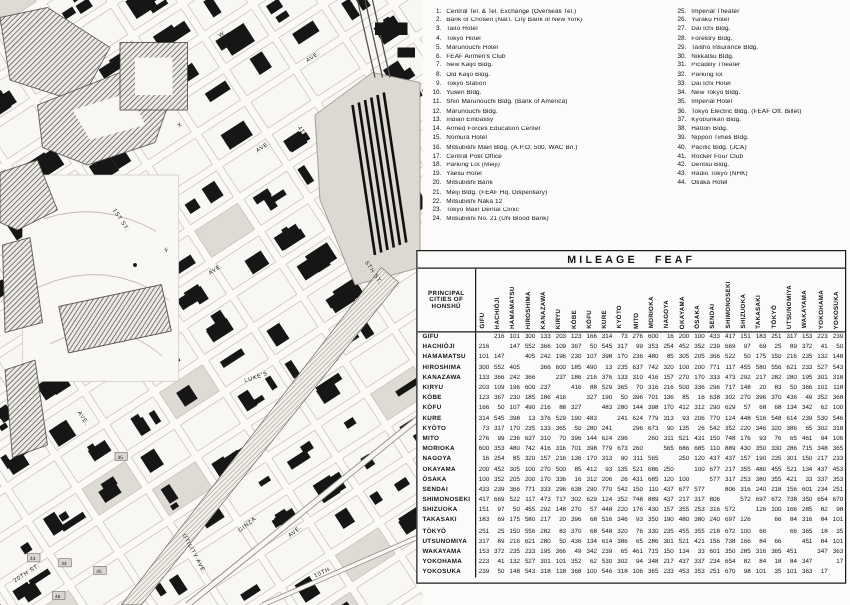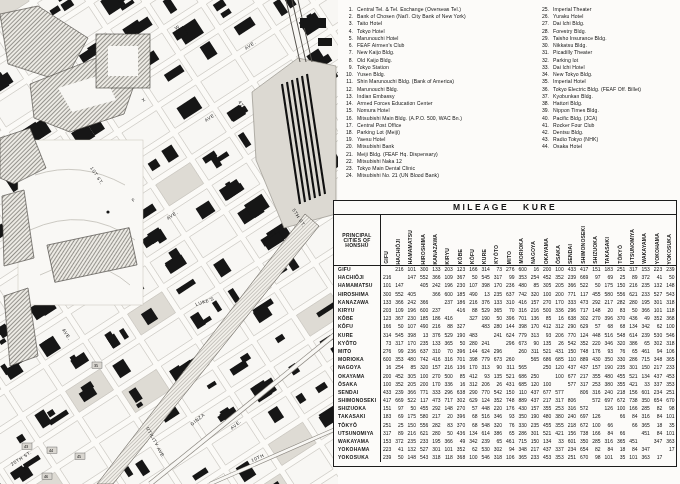--- a/index.html
+++ b/index.html
@@ -2013,21 +2013,21 @@
           <span class="ll">Radio Tokyo (NHK)</span>
         </div>
         <div class="legend-item">
           <span class="ln">44.</span>
           <span class="ll">Osaka Hotel</span>
         </div>
       </div>
   </div>
 
   <div class="chart-box">
-    <div class="chart-title">MILEAGE KURE</div>
+    <div class="chart-title">MILEAGE FEAF</div>
     <table class="mileage">
       <thead>
         <tr>
           <th class="corner">PRINCIPAL CITIES OF HONSHŪ</th>
         <th><span class="vert">GIFU</span></th>
             <th><span class="vert">HACHIŌJI</span></th>
             <th><span class="vert">HAMAMATSU</span></th>
             <th><span class="vert">HIROSHIMA</span></th>
             <th><span class="vert">KANAZAWA</span></th>
             <th><span class="vert">KIRYU</span></th>

